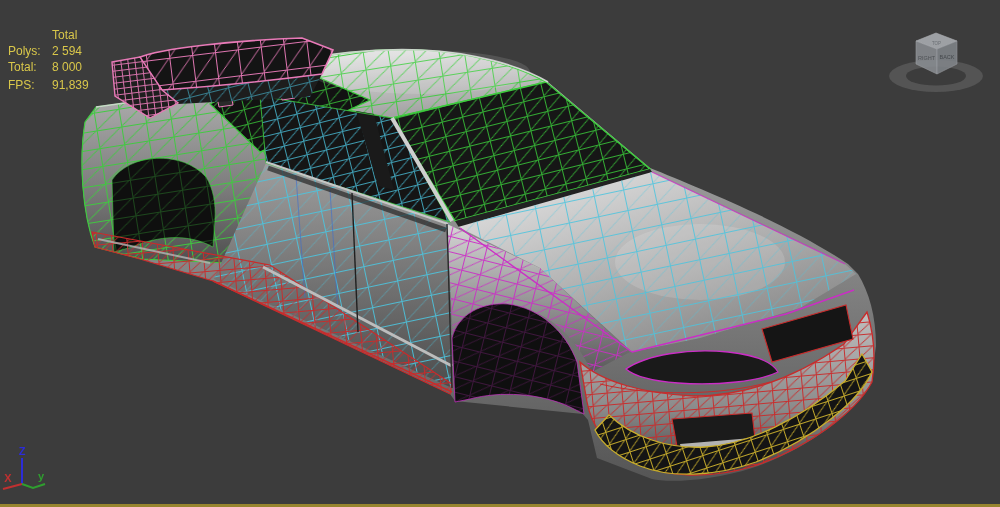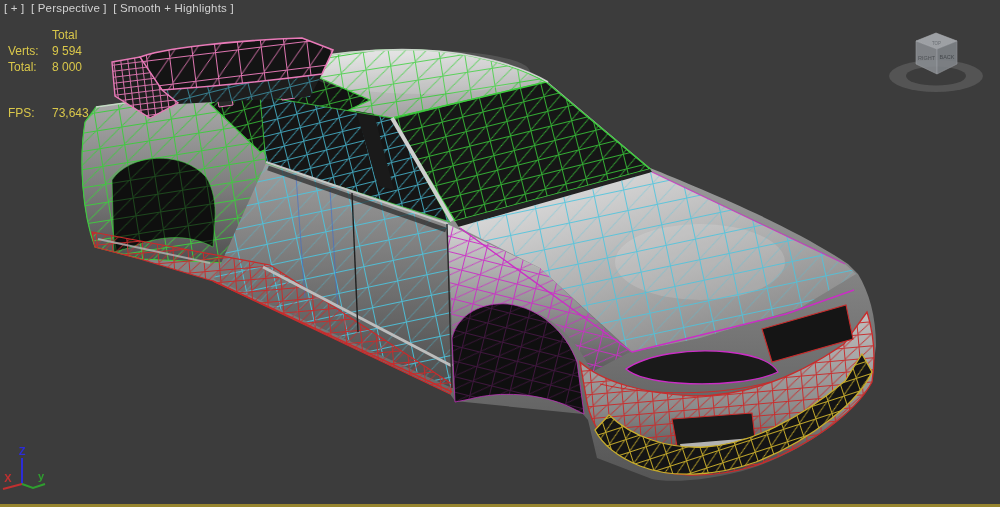--- a/index.html
+++ b/index.html
@@ -5,21 +5,21 @@
   html,body{margin:0;padding:0;background:#222;}
   #stage{position:relative;width:1000px;height:507px;background:#3c3c3c;overflow:hidden;
          font-family:"Liberation Sans",sans-serif;}
   #scene{position:absolute;left:0;top:0;}
   .vp-label{position:absolute;left:4px;top:2px;font-size:11.5px;color:#d2d2d2;
             letter-spacing:.2px;white-space:nowrap;}
   .vp-label span{margin-right:3px;cursor:default;}
   .stats{position:absolute;left:8px;top:27px;font-size:12px;color:#d9c74a;line-height:16px;}
   .stats .row{display:flex;}
   .stats .lbl{width:44px;}
-  .stats .fps{margin-top:30px;justify-content:flex-end;}
+  .stats .fps{margin-top:2px;justify-content:flex-end;}
   .border-bottom{position:absolute;left:0;bottom:0;width:1000px;height:3px;background:#97852f;}
 </style>
 </head>
 <body>
 
 <div id="stage">
 
 <svg id="scene" width="1000" height="507" viewBox="0 0 1000 507">
   <defs>
     <linearGradient id="gBody" x1="0" y1="0" x2="0" y2="1">
@@ -250,40 +250,35 @@
   <g>
     <path d="M22,484 L22,458" stroke="#2c2cd8" stroke-width="2" fill="none"></path>
     <path d="M22,484 L3,489" stroke="#c03030" stroke-width="2" fill="none"></path>
     <path d="M22,484 L33,488 L45,484" stroke="#2f9e2f" stroke-width="2" fill="none"></path>
     <text x="22" y="455" font-size="11" font-weight="bold" fill="#2c2cd8" text-anchor="middle">Z</text>
     <text x="8" y="482" font-size="11" font-weight="bold" fill="#c03030" text-anchor="middle">X</text>
     <text x="41" y="480" font-size="11" font-weight="bold" fill="#2f9e2f" text-anchor="middle">y</text>
   </g>
 </svg>
 
-<div class="vp-label">
-  <span>[ + ]</span>
-  <span>[ Perspective ]</span>
-  <span>[ Smooth + Highlights ]</span>
-</div>
 
 <div class="stats">
   <div class="row">
     <div class="lbl"></div>
     <div>Total</div>
   </div>
   <div class="row">
-    <div class="lbl">Verts:</div>
-    <div>9 594</div>
+    <div class="lbl">Polys:</div>
+    <div>2 594</div>
   </div>
   <div class="row">
     <div class="lbl">Total:</div>
     <div>8 000</div>
   </div>
   <div class="row fps">
     <div class="lbl">FPS:</div>
-    <div>73,643</div>
+    <div>91,839</div>
   </div>
 </div>
 
 <div class="border-bottom"></div>
 
 </div>
 
 </body></html>

